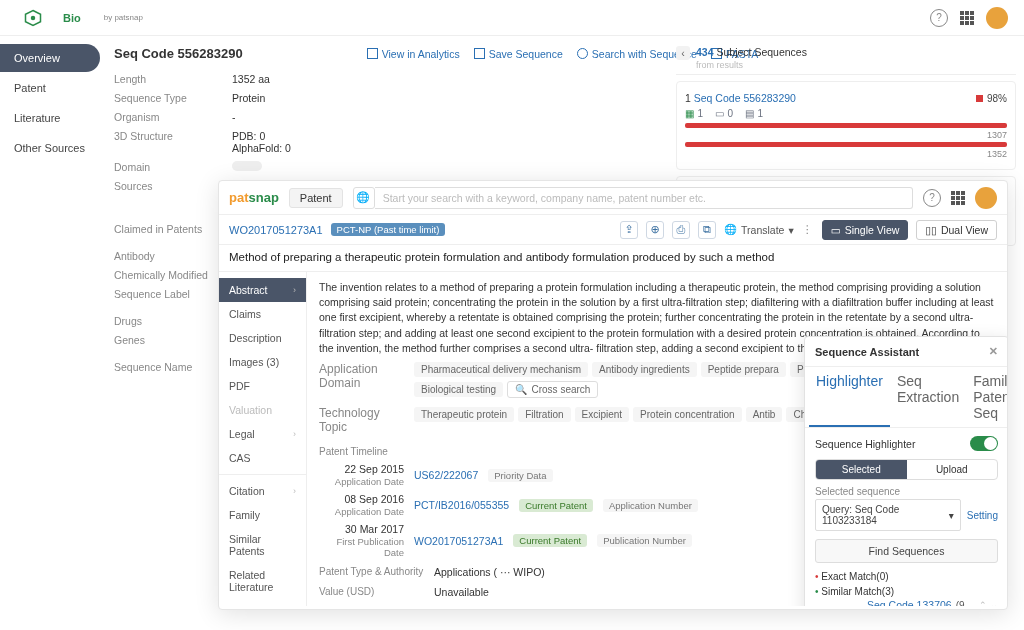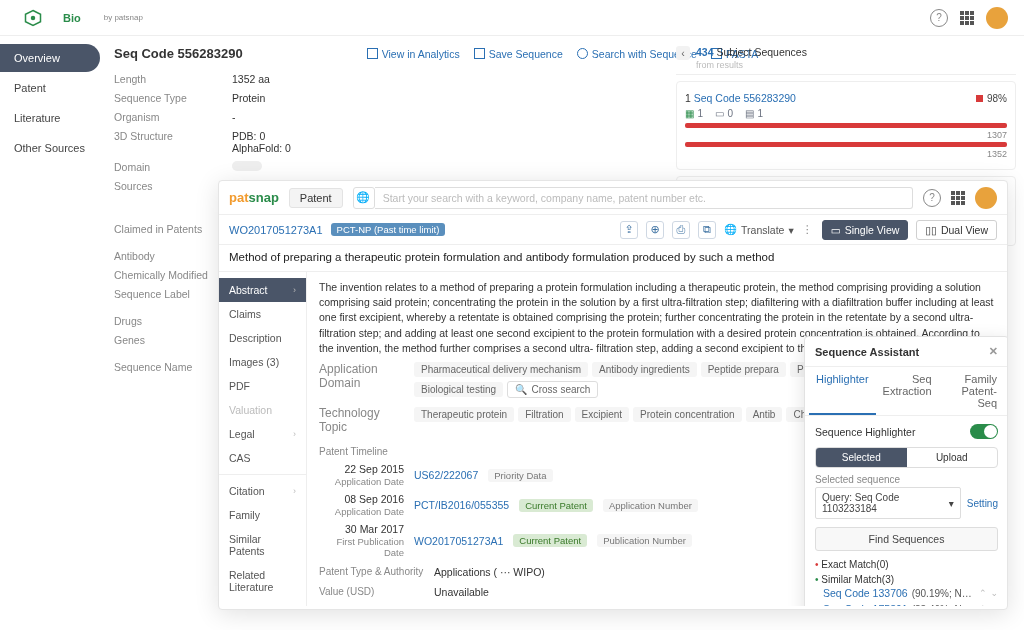--- a/index.html
+++ b/index.html
@@ -107,37 +107,37 @@
   .kv-plain { display:flex; gap:10px; margin-top:8px; font-size:10.5px;}
   .kv-plain .k { width:105px; color:#888; font-size:10px;}
   .kv-plain .v { color:#333; }
   .kv-plain .v.link { color:#2a6fb3; }
 
   
   .seq-assist { position:absolute; right: -2px; top: 64px; width: 205px; height: 330px; background:#fff; border:1px solid #e2e2e2; box-shadow:0 4px 18px rgba(0,0,0,.12); border-radius:4px; display:flex; flex-direction:column; font-size:10.5px; }
   .sa-head { display:flex; align-items:center; justify-content:space-between; padding:8px 10px; border-bottom:1px solid #eee; font-weight:600; font-size:11px;}
   .sa-close { color:#999; cursor:pointer; }
   .sa-tabs { display:flex; padding:0 4px; border-bottom:1px solid #eee; }
-  .sa-tab { padding:6px 7px; font-size:11px; color:#666; cursor:pointer;text-align:right; }
+  .sa-tab { padding:6px 7px; font-size:14px; color:#666; cursor:pointer; }
   .sa-tab.active { color:#2a6fb3; border-bottom:2px solid #2a6fb3; }
   .sa-row { display:flex; align-items:center; justify-content:space-between; padding:8px 10px; }
   .toggle { width:28px; height:15px; background:#2a8c4a; border-radius:10px; position:relative; }
   .toggle::after { content:""; position:absolute; right:1px; top:1px; width:13px; height:13px; background:#fff; border-radius:50%; }
   .seg { display:flex; border:1px solid #ddd; border-radius:4px; overflow:hidden; margin:0 10px;}
   .seg div { flex:1; text-align:center; padding:4px 0; font-size:10px; cursor:pointer; }
   .seg .on { background:#4a5568; color:#fff; }
   .sa-label { padding:6px 10px 2px; color:#888; font-size:10px;}
   .sa-select { margin:0 10px; display:flex; gap:6px; align-items:center;}
   .sa-select .box { flex:1; border:1px solid #ddd; border-radius:2px; padding:4px 6px; font-size:10px; color:#444; display:flex; justify-content:space-between; align-items:center;}
   .sa-select .setting { color:#2a6fb3; font-size:10px; cursor:pointer;}
   .sa-find { margin:8px 10px 4px; border:1px solid #ddd; border-radius:3px; text-align:center; padding:5px 0; font-size:10.5px; color:#444; background:#f8f8f8; cursor:pointer;}
   .sa-group { padding:4px 10px 0; font-size:10px;}
   .sa-group.red::before{ content:"• "; color:#d83a3a;}
   .sa-group.green::before{ content:"• "; color:#2a8c4a;}
-  .sa-match { padding:2px 10px 2px 18px; display:flex; align-items:center; gap:4px; }
+  .sa-match { padding:2px 10px 2px 18px; display:flex; align-items:center; gap:4px;margin-left:44px; }
   .sa-match a { color:#2a6fb3; text-decoration:none; white-space:nowrap;}
   .sa-match .mtext { color:#555; font-size:10px; white-space:nowrap; overflow:hidden; text-overflow:ellipsis; flex:1;}
   .sa-match .mchev { color:#bbb; font-size:9px; }
 
   
   .peek-cards { position:absolute; right: -2px; top: 64px; width: 160px; height: 350px; }
   .peek-card { background:#f7f8fa; border:1px solid #eef0f3; border-radius:4px; padding:6px 8px; margin-bottom:8px; font-size:10px; color:#555; }
   .peek-card .tag { display:inline-block; background:#d9ead3; color:#3a7a2a; border-radius:3px; padding:1px 5px; font-size:9px; margin-bottom:3px;}
   .peek-cards .icons { display:flex; gap:8px; color:#3a6fa0; margin-bottom:6px; font-size:12px;}
 

